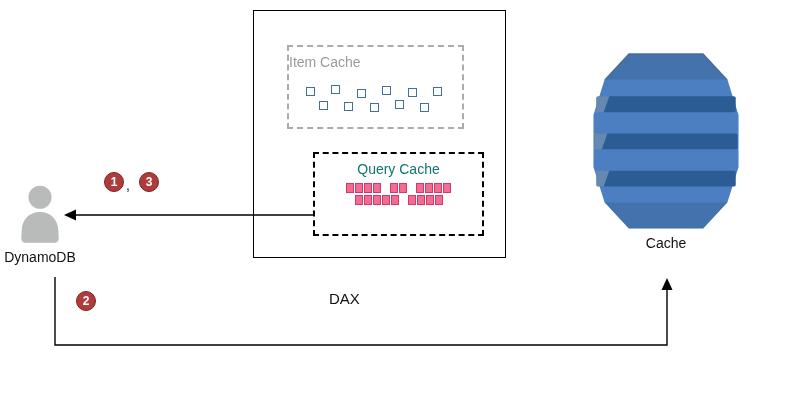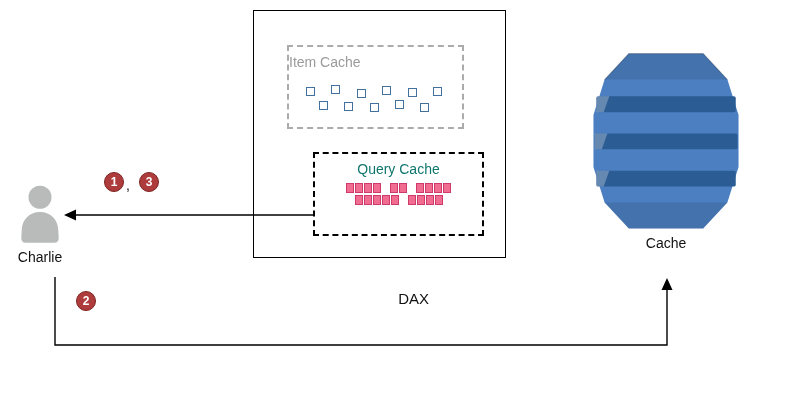--- a/index.html
+++ b/index.html
@@ -25,21 +25,21 @@
          color:#fff;font-size:12px;font-weight:bold;display:flex;align-items:center;justify-content:center;z-index:3}
   .badge1{left:104px;top:172px}
   .badge3{left:139px;top:172px}
   .badge2{left:76px;top:291px}
   .badge-sep{left:126px;top:177px;font-size:14px;z-index:3}
 
   .charlie-icon{left:16px;top:184px;width:48px;height:62px}
   .person-fill{fill:var(--actor-fill)}
   .charlie-label{left:2px;top:249px;width:76px;text-align:center;font-size:14px}
 
-  .dax-label{left:329px;top:290px;width:100px;text-align:right;font-size:15px}
+  .dax-label{left:329px;top:290px;width:100px;text-align:left;font-size:15px}
 
   .ddb-icon{left:585px;top:48px;width:162px;height:186px}
   .db-body{fill:var(--dynamodb-body)}
   .db-cap{fill:rgba(0,0,0,0.10)}
   .db-band{fill:var(--dynamodb-band)}
   .db-notch{fill:rgba(255,255,255,0.28)}
   .db-edge{stroke:rgba(0,0,0,0.18);stroke-width:1.5;fill:none}
   .ddb-label{left:585px;top:235px;width:162px;text-align:center;font-size:14px;line-height:1.2}
 
   .overlay{left:0;top:0;pointer-events:none;z-index:2}
@@ -113,21 +113,21 @@
     <line x1="313" y1="215" x2="74" y2="215" class="conn"></line>
     <polygon points="64,215 76,209.5 76,220.5" class="connfill"></polygon>
     <polyline points="55,277 55,345 667,345 667,288" class="conn"></polyline>
     <polygon points="667,278 661.5,290 672.5,290" class="connfill"></polygon>
   </svg>
 
   <svg class="abs charlie-icon" viewBox="0 0 50 64">
     <circle cx="25" cy="13.5" r="12" class="person-fill"></circle>
     <path d="M25,29 C13.5,29 6.5,37.5 6,47 L5.5,56 C5.5,59 7,61 10,61 L40,61 C43,61 44.5,59 44.5,56 L44,47 C43.5,37.5 36.5,29 25,29 Z" class="person-fill"></path>
   </svg>
-  <div class="abs charlie-label">Charlie</div>
+  <div class="abs charlie-label">DynamoDB</div>
 
   <div class="abs badge badge1">1</div>
   <div class="abs badge-sep">,</div>
   <div class="abs badge badge3">3</div>
   <div class="abs badge badge2">2</div>
 
   <div class="abs dax-label">DAX</div>
 
   <svg class="abs ddb-icon" viewBox="0 0 170 200">
     <polygon class="db-body" points="45,6 125,6 151,34 163,72 163,128 151,166 125,194 45,194 19,166 7,128 7,72 19,34"></polygon>

